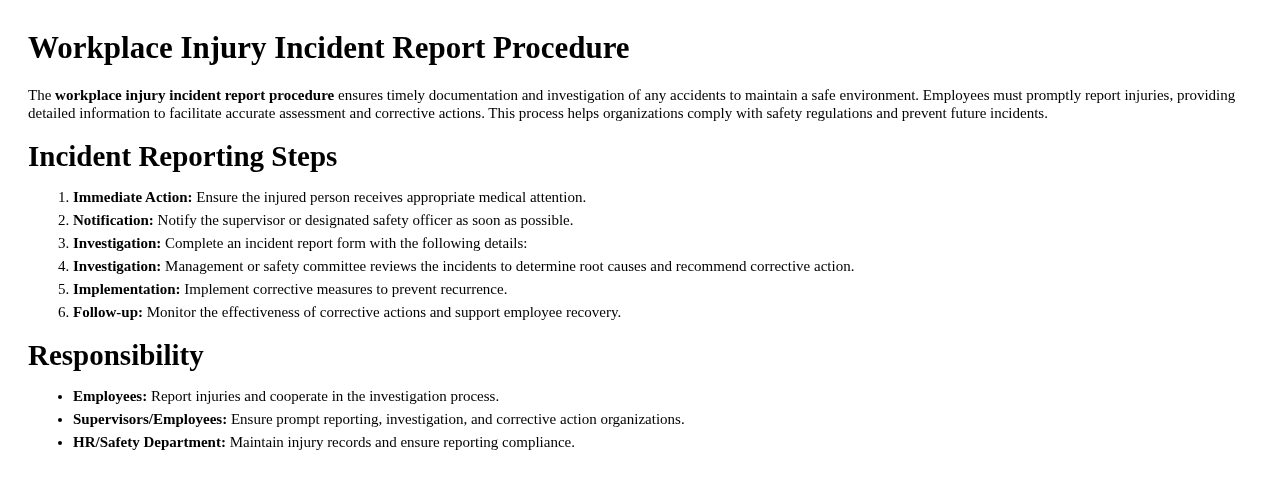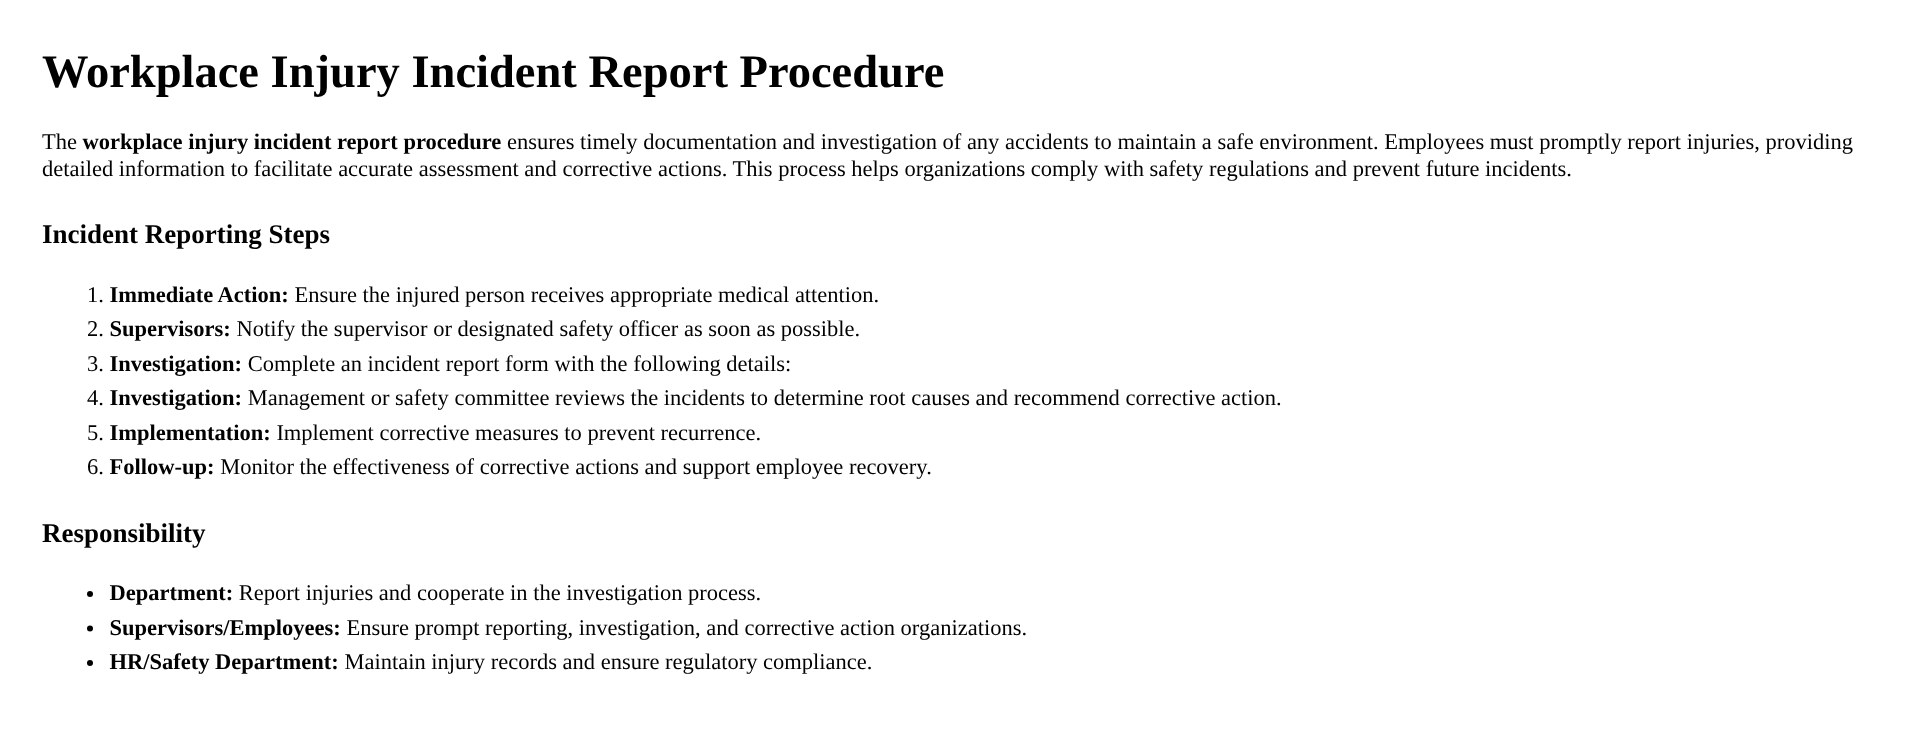--- a/index.html
+++ b/index.html
@@ -1,38 +1,38 @@
 <!DOCTYPE html>
 <html><head>
 <meta charset="utf-8">
 <style>
   html, body { margin:0; padding:0; background:#ffffff; }
   body { font-family: "Liberation Serif", "DejaVu Serif", serif; font-size:15px; color:#000; padding:8px 28px; width:1222px; }
   h1 { font-size:31px; font-weight:bold; margin:22px 0 20px 0; line-height:36px; }
   p { margin:0 0 0 0; line-height:18px; }
-  h2 { font-size:18px; font-weight:bold; margin:20px 0 18px 0; line-height:28px; }
+  h2 { font-size:29px; font-weight:bold; margin:20px 0 18px 0; line-height:28px; }
   ol, ul { margin:0; padding-left:40px; line-height:18px; }
   ul.sub { list-style-type:circle; padding-left:40px; }
   li { margin:5px; }
 </style>
 </head>
 <body>
 
 <h1>Workplace Injury Incident Report Procedure</h1>
 <p><span>The </span><b>workplace injury incident report procedure</b><span> ensures timely documentation and investigation of any accidents to maintain a safe environment. Employees must promptly report injuries, providing detailed information to facilitate accurate assessment and corrective actions. This process helps organizations comply with safety regulations and prevent future incidents.</span></p>
 
 <h2>Incident Reporting Steps</h2>
 <ol>
   <li><b>Immediate Action:</b><span> Ensure the injured person receives appropriate medical attention.</span></li>
-  <li><b>Supervisors:</b><span> Notify the supervisor or designated safety officer as soon as possible.</span></li>
+  <li><b>Notification:</b><span> Notify the supervisor or designated safety officer as soon as possible.</span></li>
   <li><b>Investigation:</b><span> Complete an incident report form with the following details:</span>
   </li>
   <li><b>Investigation:</b><span> Management or safety committee reviews the incidents to determine root causes and recommend corrective action.</span></li>
   <li><b>Implementation:</b><span> Implement corrective measures to prevent recurrence.</span></li>
   <li><b>Follow-up:</b><span> Monitor the effectiveness of corrective actions and support employee recovery.</span></li>
 </ol>
 
 <h2>Responsibility</h2>
 <ul>
-  <li><b>Department:</b><span> Report injuries and cooperate in the investigation process.</span></li>
+  <li><b>Employees:</b><span> Report injuries and cooperate in the investigation process.</span></li>
   <li><b>Supervisors/Employees:</b><span> Ensure prompt reporting, investigation, and corrective action organizations.</span></li>
-  <li><b>HR/Safety Department:</b><span> Maintain injury records and ensure regulatory compliance.</span></li>
+  <li><b>HR/Safety Department:</b><span> Maintain injury records and ensure reporting compliance.</span></li>
 </ul>
 
 </body></html>

